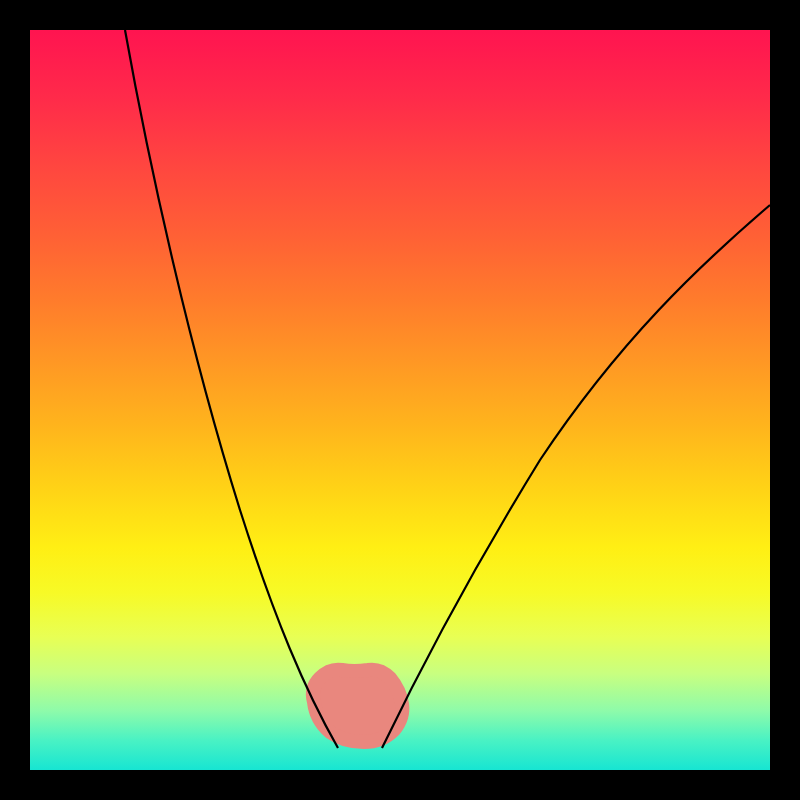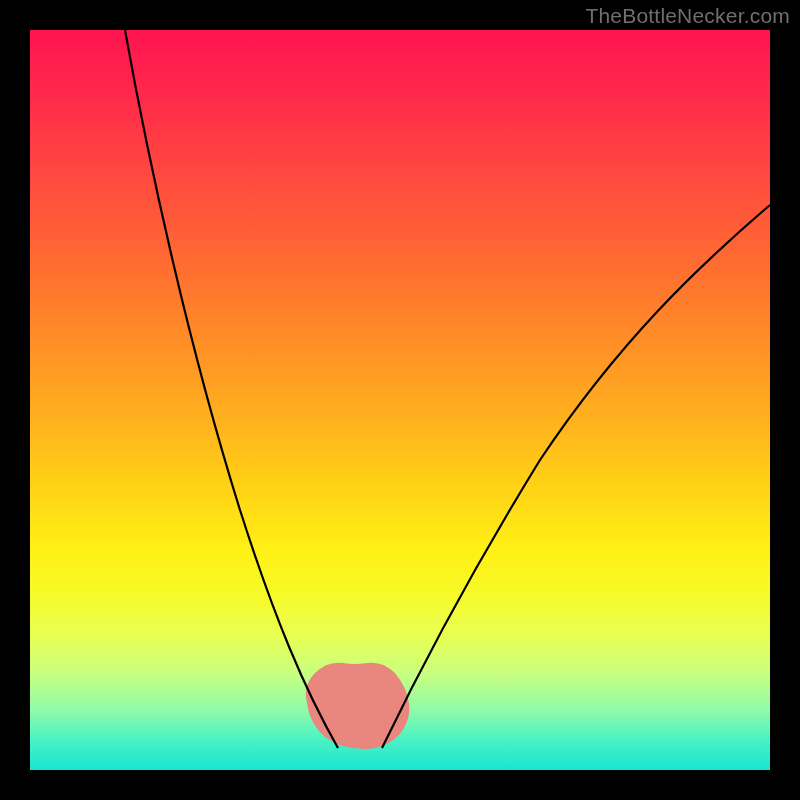--- a/index.html
+++ b/index.html
@@ -98,15 +98,14 @@
                C 120 140, 160 320, 210 480
                C 245 590, 275 660, 308 718"></path>
 
       <path class="curve" d="M 352 718
                C 380 660, 430 560, 510 430
                C 590 310, 670 235, 740 175"></path>
 
     </svg>
   </div>
 
-  <div class="watermark">TheBottleNecker.com</div>
 
 </div>
 
 </body></html>

